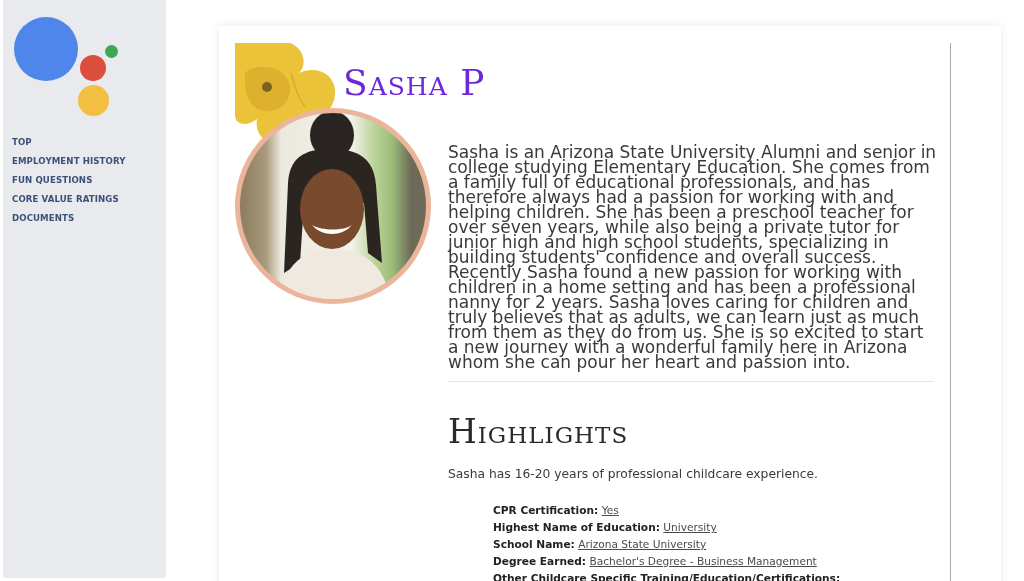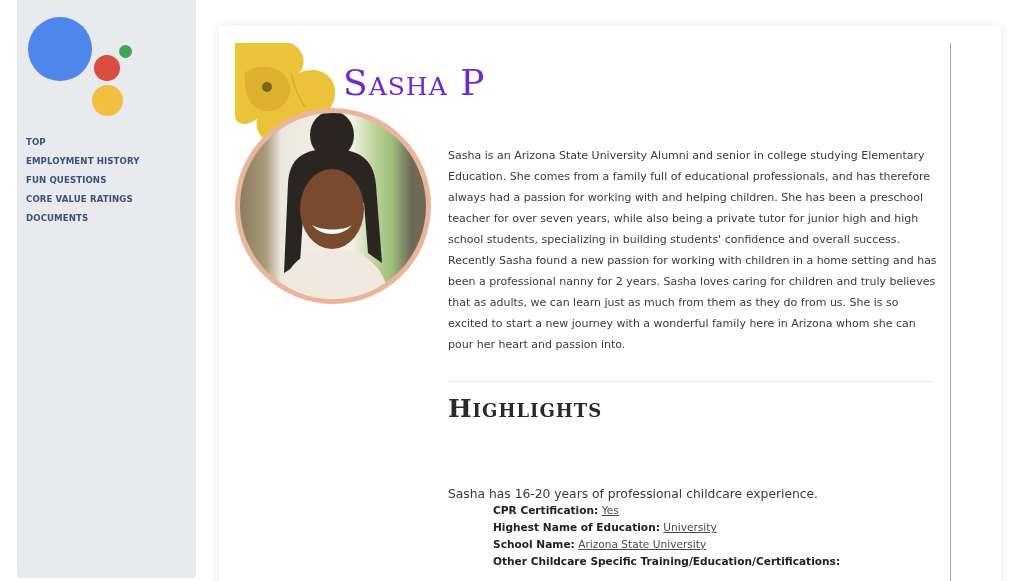--- a/index.html
+++ b/index.html
@@ -3,21 +3,21 @@
 <meta charset="utf-8">
 <style>
   * { box-sizing: border-box; margin: 0; padding: 0; }
   html, body {
     width: 1024px; height: 581px; overflow: hidden;
     background: #ffffff;
     font-family: "Liberation Sans", "DejaVu Sans", sans-serif;
     color: #3a3a3a;
   }
   .sidebar {
-    position: absolute; left: 17px; top: 0; width: 179px; height: 578px;
+    position: absolute; left: 3px; top: 0; width: 163px; height: 578px;
     background: #e9eaee;
     border-radius: 0 0 3px 3px;
   }
   .logo { position: absolute; left: 0; top: 0; width: 179px; height: 120px; }
   .dot { position: absolute; border-radius: 50%; }
   .nav { position: absolute; left: 9px; top: 133px; list-style: none; }
   .nav li {
     font-family: "DejaVu Sans", sans-serif;
     font-weight: bold; font-size: 8.6px; letter-spacing: 0.1px;
     color: #3b5179; line-height: 19px; cursor: pointer;
@@ -39,31 +39,31 @@
   }
   .name {
     position: absolute; left: 124px; top: 36px;
     font-family: "DejaVu Serif", "Liberation Serif", serif;
     font-size: 36px; font-variant: small-caps; letter-spacing: 1px;
     color: #6d28d9; font-weight: normal;
   }
   .bio {
     position: absolute; left: 229px; top: 119px; width: 490px;
     font-family: "DejaVu Sans", sans-serif;
-    font-size: 11px; line-height: 21px; color: #3a3a3a;
+    font-size: 17px; line-height: 15px; color: #3a3a3a;
   }
   .hr { position: absolute; left: 229px; top: 355px; width: 486px; height: 1px; background: #e6e6e6; }
   .h2 {
-    position: absolute; left: 229px; top: 368px;
+    position: absolute; left: 229px; top: 386px;
     font-family: "DejaVu Serif", "Liberation Serif", serif;
-    font-size: 25px; font-variant: small-caps; letter-spacing: 1px;
-    color: #2a2a2a; font-weight: bold;
+    font-size: 33px; font-variant: small-caps; letter-spacing: 1px;
+    color: #2a2a2a; font-weight: normal;
   }
   .exp {
-    position: absolute; left: 229px; top: 461px;
+    position: absolute; left: 229px; top: 441px;
     font-family: "DejaVu Sans", sans-serif; font-size: 12.3px; color: #3a3a3a;
   }
   .facts { position: absolute; left: 229px; top: 476px; font-family: "DejaVu Sans", sans-serif; font-size: 10.6px; line-height: 17px; }
   .facts .k { font-weight: bold; color: #222; margin-left: 45px; }
   .facts .v { color: #4a4a4a; text-decoration: underline; }
 </style>
 </head>
 <body>
 
 <aside class="sidebar">
@@ -111,15 +111,16 @@
   <div class="hr"></div>
 
   <h2 class="h2">Highlights</h2>
 
   <p class="exp">Sasha has 16-20 years of professional childcare experience.</p>
 
   <div class="facts">
     <div><span class="k">CPR Certification:</span> <span class="v">Yes</span></div>
     <div><span class="k">Highest Name of Education:</span> <span class="v">University</span></div>
     <div><span class="k">School Name:</span> <span class="v">Arizona State University</span></div>
+    <div><span class="k">Degree Earned:</span> <span class="v">Bachelor's Degree - Business Management</span></div>
     <div><span class="k">Other Childcare Specific Training/Education/Certifications:</span> <span class="v"></span></div>
   </div>
 </main>
 
 </body></html>

